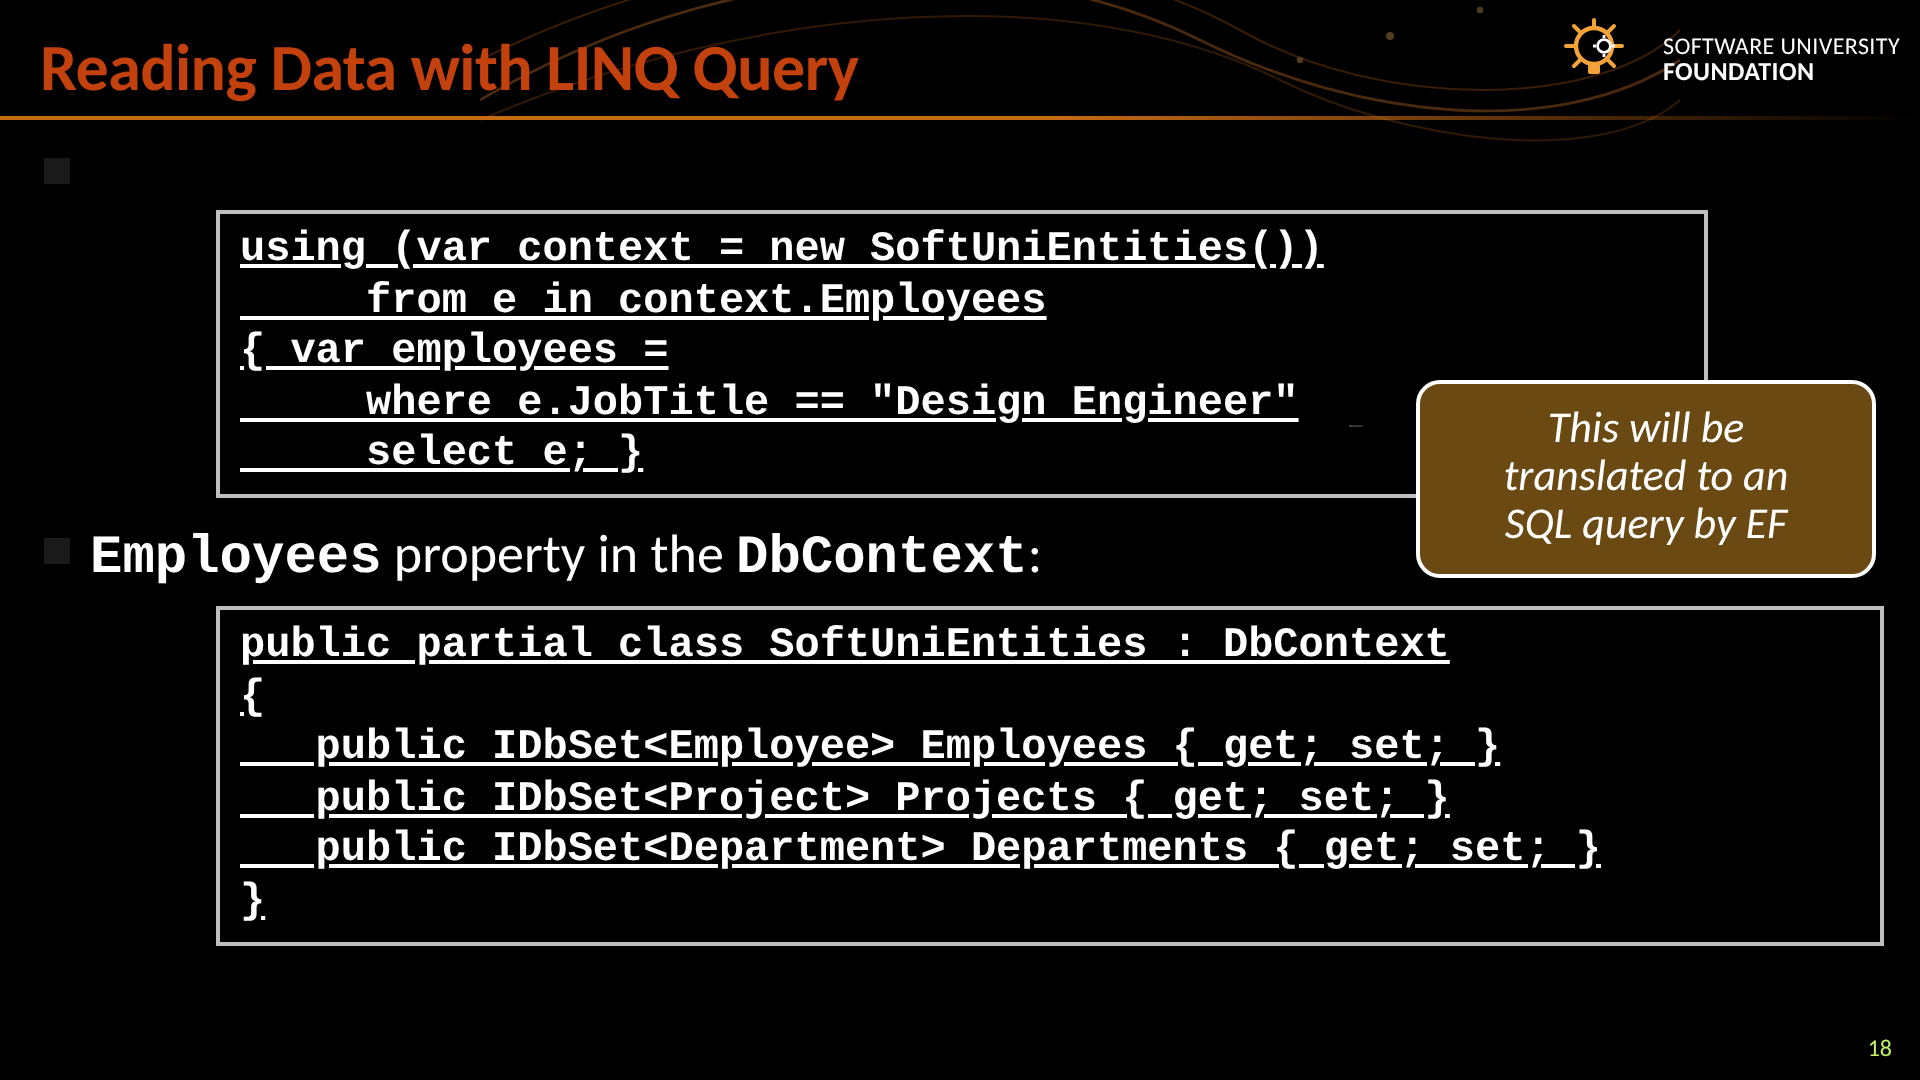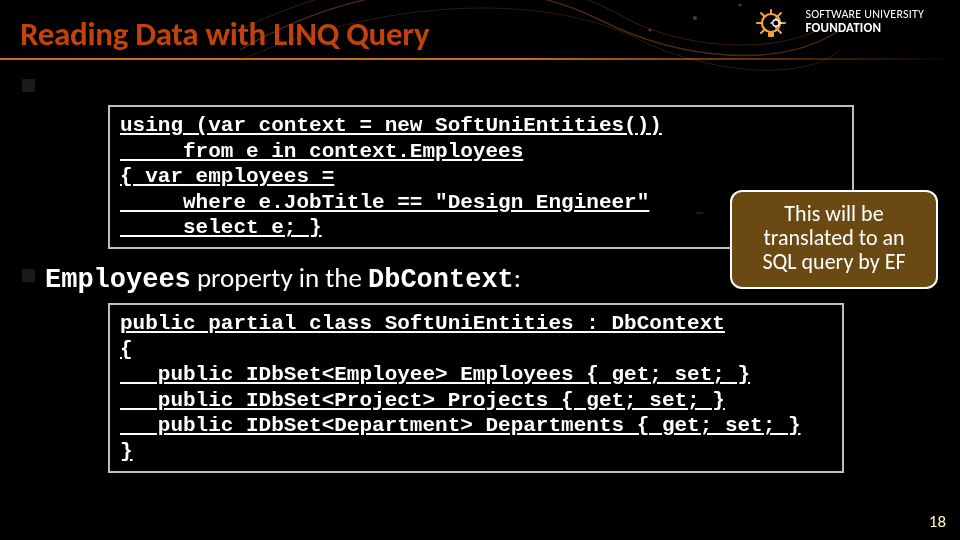--- a/index.html
+++ b/index.html
@@ -59,63 +59,64 @@
     line-height: 1.22;
     white-space: pre;
     color: #fff;
     font-weight: 700;
     text-decoration: underline;
   }
 
   .callout-wrap {
     position: absolute;
     right: 28px; top: 124px;
-    width: 208px;
+    width: 230px;
     z-index: 5;
+    font-style: italic;
   }
   .callout {
     background: #6a4a12;
     border: 2px solid #fff;
     border-radius: 12px;
     padding: 10px 14px 12px 14px;
     text-align: center;
     font-size: 22px;
     line-height: 1.1;
   }
   .callout-leader {
     position: absolute;
     left: -62px; top: 22px;
     width: 64px; height: 2px;
   }
 
   .logo {
     position: absolute;
-    right: 36px; top: 8px;
-    display: flex; align-items: flex-start; gap: 16px;
+    right: 10px; top: 8px;
+    display: flex; align-items: flex-end; gap: 16px;
   }
   .logo-icon {
     width: 36px; height: 36px; position: relative;
   }
   .logo-text {
     color: #fff; font-size: 12px; line-height: 1.05;
     font-weight: 400; letter-spacing: 0.2px;
   }
   .logo-text .l1 { font-weight: 400; }
   .logo-text .l2 { font-weight: 700; font-size: 13px; }
 
   .pagenum {
     position: absolute;
     right: 14px; bottom: 8px;
-    color: #fef9c3;
-    font-size: 17px;
+    color: #bef264;
+    font-size: 12px;
     text-align: right;
   }
   .row1 { margin-top: 18px; }
   .row2 { margin-top: 8px; }
-  .codebox2 { margin-left: 108px; width: 736px; margin-top: 8px;}
+  .codebox2 { margin-left: 108px; width: 834px; margin-top: 8px;}
   
 </style>
 </head>
 <body>
 
 <svg class="bg-swirl" viewBox="0 0 600 140">
   <path d="M0,90 C120,20 260,10 360,60 C440,100 540,110 600,70" stroke="#d0782a" stroke-width="1.4" fill="none"></path>
   <path d="M0,70 C130,5 280,0 380,55 C450,95 560,95 600,55" stroke="#a05414" stroke-width="1" fill="none"></path>
   <path d="M0,100 C140,40 300,30 400,80 C460,110 560,125 600,90" stroke="#8a4a10" stroke-width="1" fill="none"></path>
   <circle cx="455" cy="58" r="2" fill="#e9a85a"></circle>

